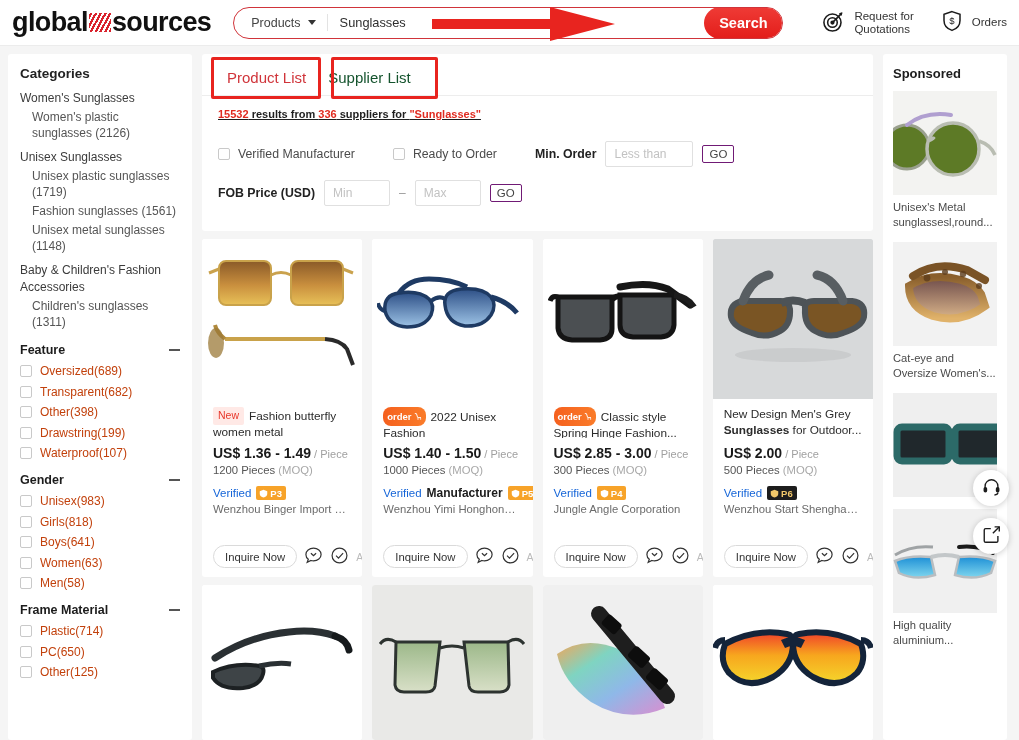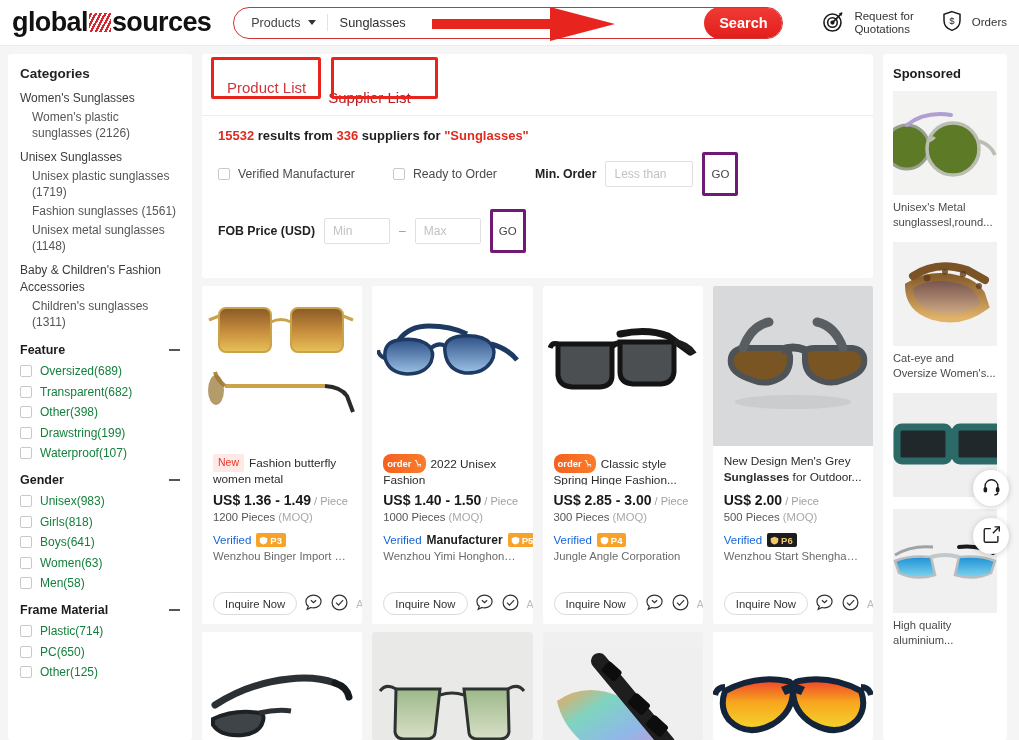--- a/index.html
+++ b/index.html
@@ -122,60 +122,60 @@
   }
   .minus {
     width: 11px; height: 1.6px; background: #555; display:block;
     cursor: pointer;
   }
   .fopt { display: flex; align-items: center; gap: 8px; margin-bottom: 6.5px; cursor: pointer; }
   .cbox {
     width: 12px; height: 12px; flex: 0 0 12px;
     border: 1px solid #c9c9c9; border-radius: 2px; background: #fff;
   }
-  .fopt span { font-size: 12px; color: #15803d; }
+  .fopt span { font-size: 12px; color: #c2410c; }
 
   
   .main { flex: 1; min-width: 0; display: flex; flex-direction: column; gap: 8px; }
 
   .panel-top { background: #fff; border-radius: 3px; padding: 0 0 12px 0; }
   .tabs { display: flex; align-items: center; gap: 4px; padding: 10px 16px 0 16px; position: relative; }
   .tab {
     font-size: 15px; padding: 5px 9px 9px 9px;
     cursor: pointer; white-space: nowrap;
   }
   .tab.active { color: #d0343a; }
-  .tab.inactive { color: #b91c1c; margin-top: 20px; }
+  .tab.inactive { color: #14532d; }
   .tab-box {
     position: absolute; border: 3.5px solid #e8241f; border-radius: 2px;
     pointer-events: none;
   }
   .tab-box.a { left: 9px; top: 3px; width: 110px; height: 42px; }
   .tab-box.b { left: 129px; top: 3px; width: 107px; height: 42px; }
 
   .divider-line { height: 1px; background: #ededed; margin: 0 0 12px 0; }
 
-  .results-line { font-size: 13px; font-weight: 700; color: #1f1f1f; padding: 0 16px; margin-bottom: 9px; }
+  .results-line { font-size: 11px; font-weight: 700; color: #1f1f1f; padding: 0 16px; margin-bottom: 21px; text-decoration: underline; }
   .results-line .num { color: #e02b20; }
   .results-line .kw { color: #e02b20; font-weight: 700; }
 
   .filter-row { display: flex; align-items: center; gap: 0; padding: 0 16px; margin-bottom: 13px; }
   .chk-item { display: flex; align-items: center; gap: 8px; cursor: pointer; margin-right: 38px; }
   .chk-item span { font-size: 12.3px; color: #4b4b4b; }
   .lbl-bold { font-size: 12.3px; font-weight: 700; color: #222; margin-right: 9px; white-space: nowrap; }
   .txtin {
     height: 26px; border: 1px solid #e0e0e0; border-radius: 2px;
     background: #fff; outline: none; padding: 0 8px;
     font-size: 12px; color: #333;
     font-family: "Liberation Sans", sans-serif;
   }
   .txtin::placeholder { color: #c2c2c2; }
   .go-btn {
-    height: 44px; min-width: 31px; margin-left: 9px;
-    border: 3px solid #701a75; border-radius: 2px; background: #fff;
+    height: 18px; min-width: 31px; margin-left: 9px;
+    border: 1px solid #701a75; border-radius: 2px; background: #fff;
     font-size: 11.5px; color: #444; cursor: pointer;
     font-family: "Liberation Sans", sans-serif;
   }
   .dash { margin: 0 9px; color: #999; }
 
   
   .grid {
     display: grid;
     grid-template-columns: repeat(4, 1fr);
     gap: 10px;

